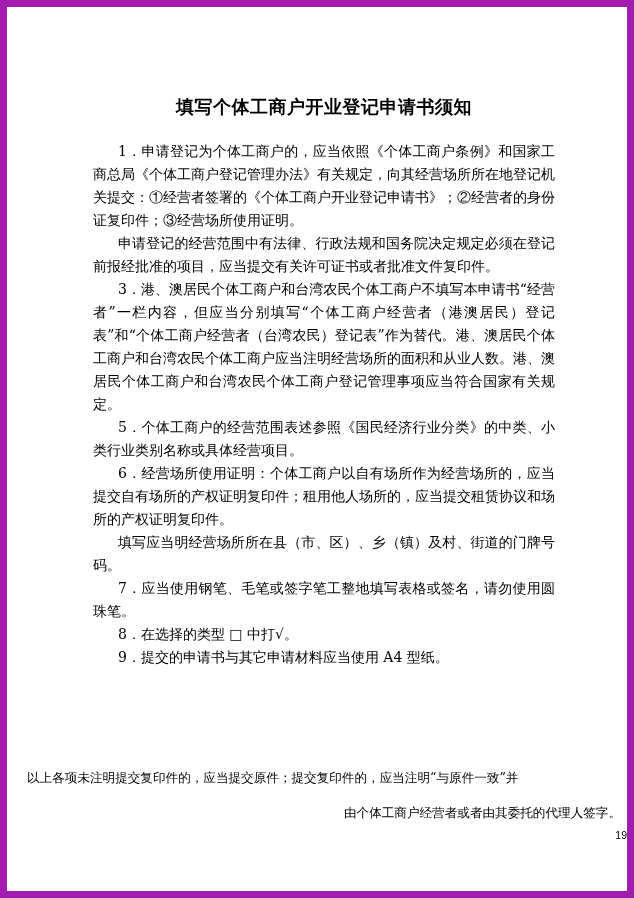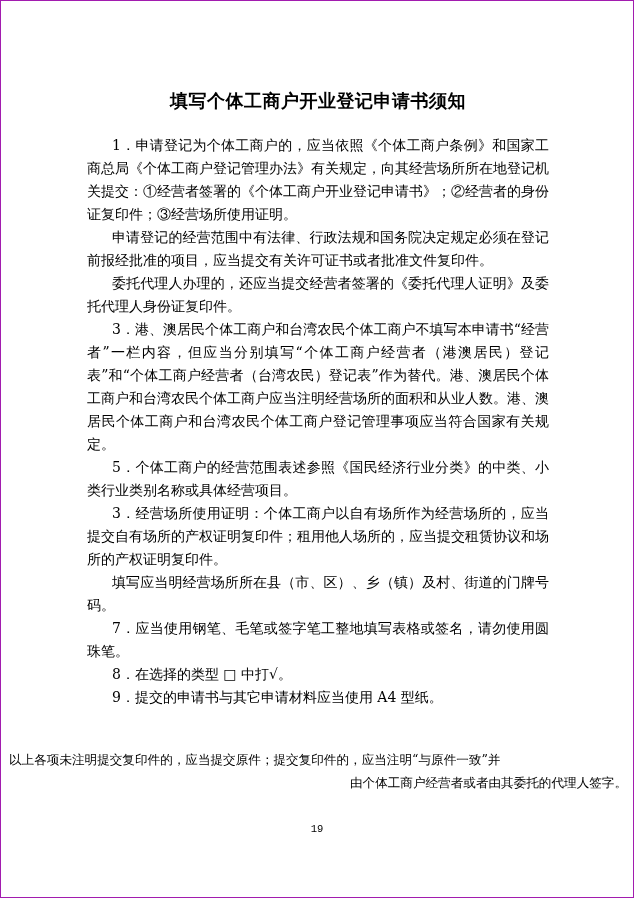--- a/index.html
+++ b/index.html
@@ -10,21 +10,21 @@
   body {
     font-family: "DejaVu Serif", serif;
   }
   .page {
     width: 634px;
     height: 898px;
     background: #ffffff;
     position: relative;
     box-sizing: border-box;
     overflow: hidden;
-    border: 1px solid #a21caf;
+    border: 7px solid #a21caf;
   }
   .content {
     position: absolute;
     left: 86px;
     top: 0;
     width: 462px;
   }
   .doc-title {
     margin-top: 88px;
     text-align: center;
@@ -45,50 +45,49 @@
   .para.indent {
     text-indent: 25px;
   }
   .para.first {
     margin-top: 21px;
   }
   .tail {
     font-size: 12.6px;
     line-height: 23px;
     color: #000;
-    margin: 0;
+    margin: 12px;
   }
   .tail.center {
     text-align: right;
   }
   .page-number {
     position: absolute;
     left: 0;
     right: 0;
     top: 822px;
-    text-align: center;
+    text-align: right;
     font-size: 10.5px;
-    font-family: Liberation Mono, monospace;
+    font-family: Liberation Sans, sans-serif;
     color: #000;
   }
 </style>
 </head>
 <body>
 
 <div class="page">
   <div class="content">
 
     <div class="doc-title">填写个体工商户开业登记申请书须知</div>
 
     <p class="para indent first">1．申请登记为个体工商户的，应当依照《个体工商户条例》和国家工商总局《个体工商户登记管理办法》有关规定，向其经营场所所在地登记机关提交：①经营者签署的《个体工商户开业登记申请书》；②经营者的身份证复印件；③经营场所使用证明。</p>
     <p class="para indent">申请登记的经营范围中有法律、行政法规和国务院决定规定必须在登记前报经批准的项目，应当提交有关许可证书或者批准文件复印件。</p>
-    <p class="para indent">委托代理人办理的，还应当提交经营者签署的《委托代理人证明》及委托代理人身份证复印件。</p>
     <p class="para indent">3．港、澳居民个体工商户和台湾农民个体工商户不填写本申请书“经营者”一栏内容，但应当分别填写“个体工商户经营者（港澳居民）登记表”和“个体工商户经营者（台湾农民）登记表”作为替代。港、澳居民个体工商户和台湾农民个体工商户应当注明经营场所的面积和从业人数。港、澳居民个体工商户和台湾农民个体工商户登记管理事项应当符合国家有关规定。</p>
     <p class="para indent">5．个体工商户的经营范围表述参照《国民经济行业分类》的中类、小类行业类别名称或具体经营项目。</p>
-    <p class="para indent">3．经营场所使用证明：个体工商户以自有场所作为经营场所的，应当提交自有场所的产权证明复印件；租用他人场所的，应当提交租赁协议和场所的产权证明复印件。</p>
+    <p class="para indent">6．经营场所使用证明：个体工商户以自有场所作为经营场所的，应当提交自有场所的产权证明复印件；租用他人场所的，应当提交租赁协议和场所的产权证明复印件。</p>
     <p class="para indent">填写应当明经营场所所在县（市、区）、乡（镇）及村、街道的门牌号码。</p>
     <p class="para indent">7．应当使用钢笔、毛笔或签字笔工整地填写表格或签名，请勿使用圆珠笔。</p>
     <p class="para indent">8．在选择的类型 □ 中打√。</p>
     <p class="para indent">9．提交的申请书与其它申请材料应当使用 A4 型纸。</p>
   </div>
 
   <div style="position:absolute; left:8px; top:747px; width:618px;">
     <p class="tail">以上各项未注明提交复印件的，应当提交原件；提交复印件的，应当注明“与原件一致”并</p>
     <p class="tail center">由个体工商户经营者或者由其委托的代理人签字。</p>
   </div>

